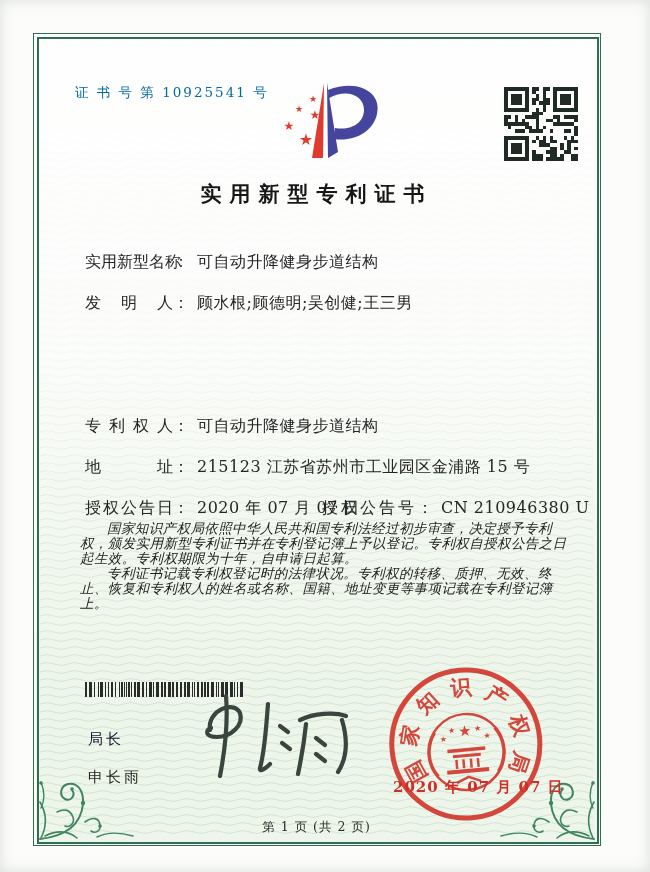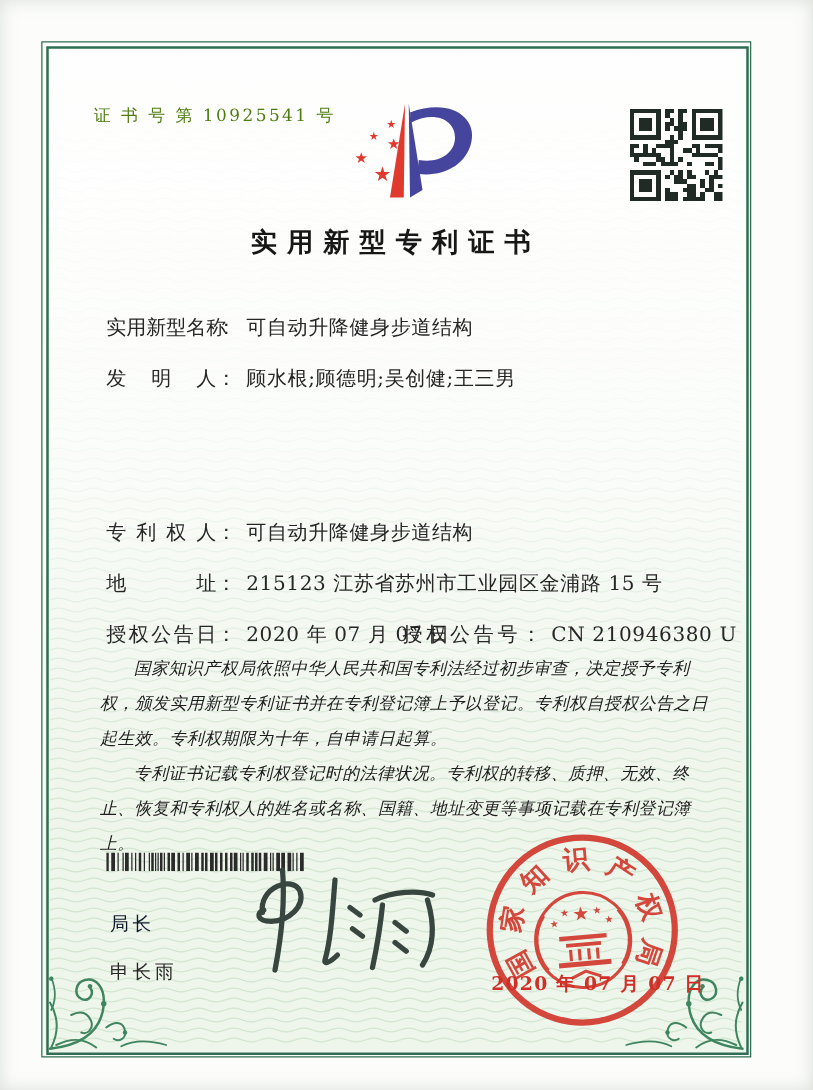--- a/index.html
+++ b/index.html
@@ -15,33 +15,33 @@
   .frame-inner{position:absolute; left:37px; top:37px; width:558px; height:803px;
     border:2.5px solid #2f6e52; z-index:4; pointer-events:none;}
   .inner-bg{position:absolute; left:36px; top:36px; width:561px; height:806px;
     background:#eef5ea; z-index:1;}
   .waves{position:absolute; left:40px; top:40px; width:553px; height:798px; z-index:2;}
   .fade{position:absolute; left:36px; top:36px; width:561px; height:806px; z-index:3;
     background:linear-gradient(180deg, rgba(255,255,255,.96) 0%, rgba(255,255,255,.8) 38%, rgba(255,255,255,.25) 62%, rgba(255,255,255,0) 80%);}
   .ornament{position:absolute; z-index:5;}
   
   .content{position:absolute; inset:0; z-index:6;}
-  .cert-no{position:absolute; left:75px; top:84px; font-size:13.5px; color:#4d7c0f; letter-spacing:2px;}
+  .cert-no{position:absolute; left:75px; top:84px; font-size:13.5px; color:#0369a1; letter-spacing:2px;}
   .logo{position:absolute; left:262px; top:78px;}
   .qr{position:absolute; left:504px; top:87px;}
   .title{position:absolute; left:33px; top:180px; width:567px; text-align:center;
     font-size:21px; font-weight:700; color:#171717; letter-spacing:8px;}
   .field-row{position:absolute; left:85px; width:500px; font-size:16px; color:#262626; white-space:nowrap;}
   .flabel-text{display:inline-block; width:88px; text-align:justify; text-align-last:justify; vertical-align:bottom;}
   .colon{margin-right:8px;}
   .fvalue{letter-spacing:.5px;}
   .grant-pair{position:absolute; left:237px; top:0;}
   .grant-pair .flabel-text2{letter-spacing:3px;}
   .body-text{position:absolute; left:80px; top:521px; width:494px; z-index:6;
-    font-size:13.5px; line-height:28px; color:#1d1d1d; font-style:italic;}
+    font-size:13.5px; line-height:15px; color:#1d1d1d; font-style:italic;}
   .body-text p{margin:0; text-indent:2em; letter-spacing:.4px;}
   .barcode{position:absolute; left:85px; top:682px;}
   .officer-title{position:absolute; left:88px; top:730px; font-size:15px; color:#0f172a; letter-spacing:3px;}
   .officer-name{position:absolute; left:88px; top:768px; font-size:15px; color:#262626; letter-spacing:3px;}
   .signature{position:absolute; left:180px; top:688px;}
   .seal{position:absolute; left:380px; top:660px; transform:rotate(-5deg); opacity:.93;}
   .seal-date{position:absolute; left:393px; top:778px; font-size:15px; color:#cf2f26;
     letter-spacing:1px; z-index:7; font-weight:600;}
   .footer{position:absolute; left:33px; top:819px; width:567px; text-align:center;
     font-size:12.5px; color:#2a2a2a; letter-spacing:1px;}
@@ -556,14 +556,15 @@
         <rect x="-12" y="7" width="2.5" height="9"></rect>
         <rect x="-5" y="7" width="2.5" height="9"></rect>
         <rect x="2.5" y="7" width="2.5" height="9"></rect>
         <rect x="9.5" y="7" width="2.5" height="9"></rect>
         <rect x="-21" y="17" width="42" height="4"></rect>
         <path d="M-12,30 L0,25 L12,30" fill="none" stroke="#d23a2f" stroke-width="2.5"></path>
       </g>
     </svg>
     <div class="seal-date">2020 年 07 月 07 日</div>
 
+    <div class="footer">第 1 页 (共 2 页)</div>
   </div>
 </div>
 
 </body></html>

